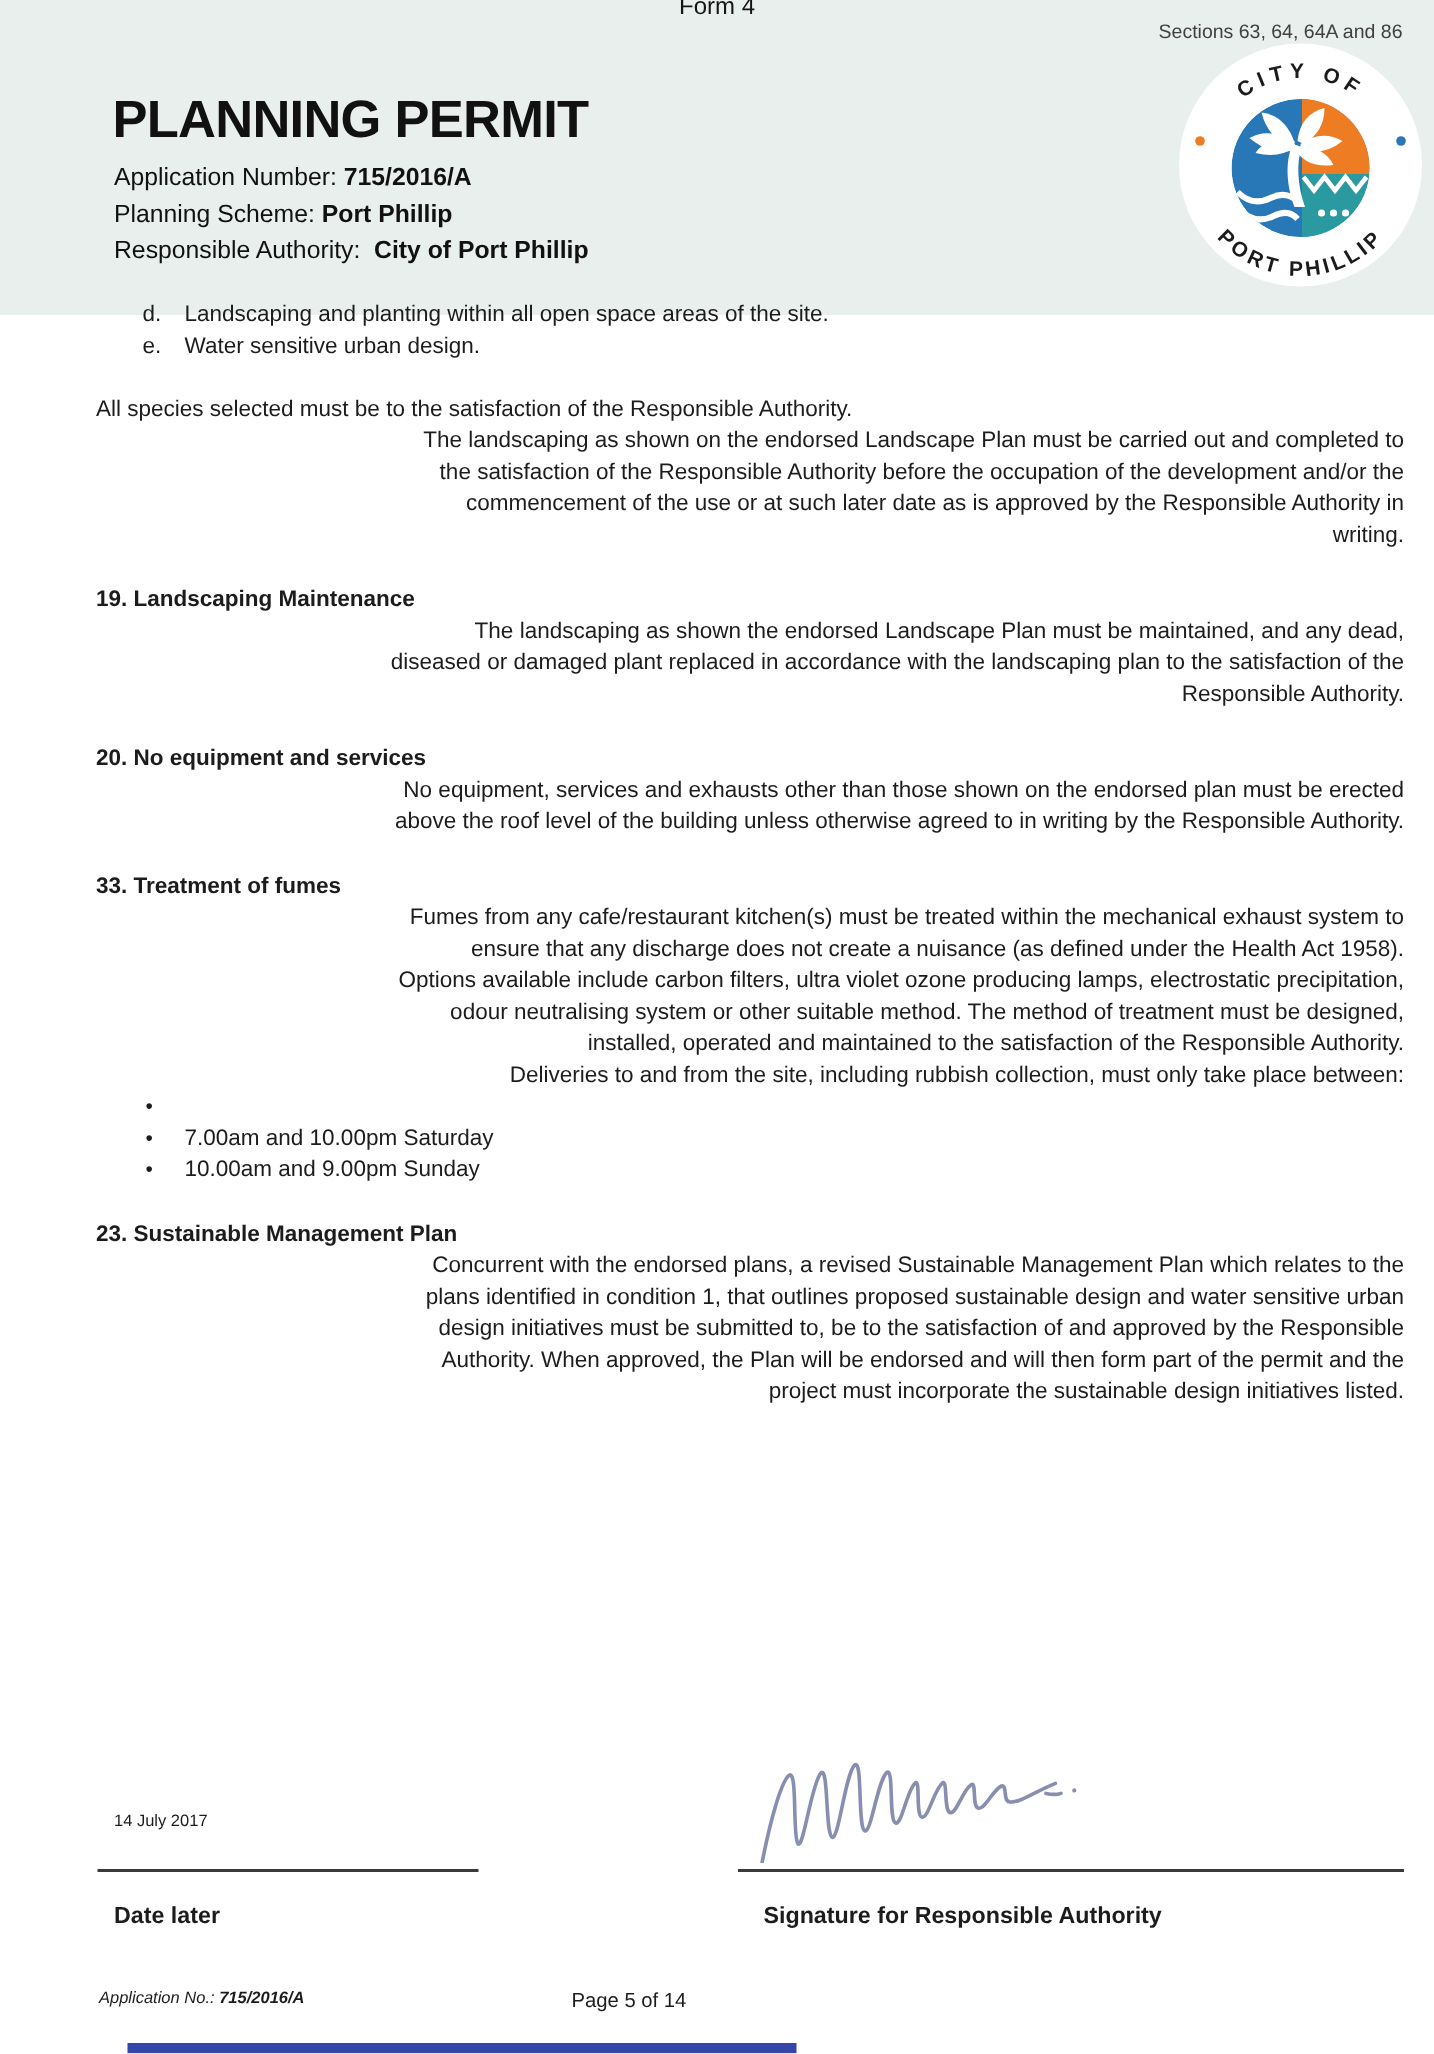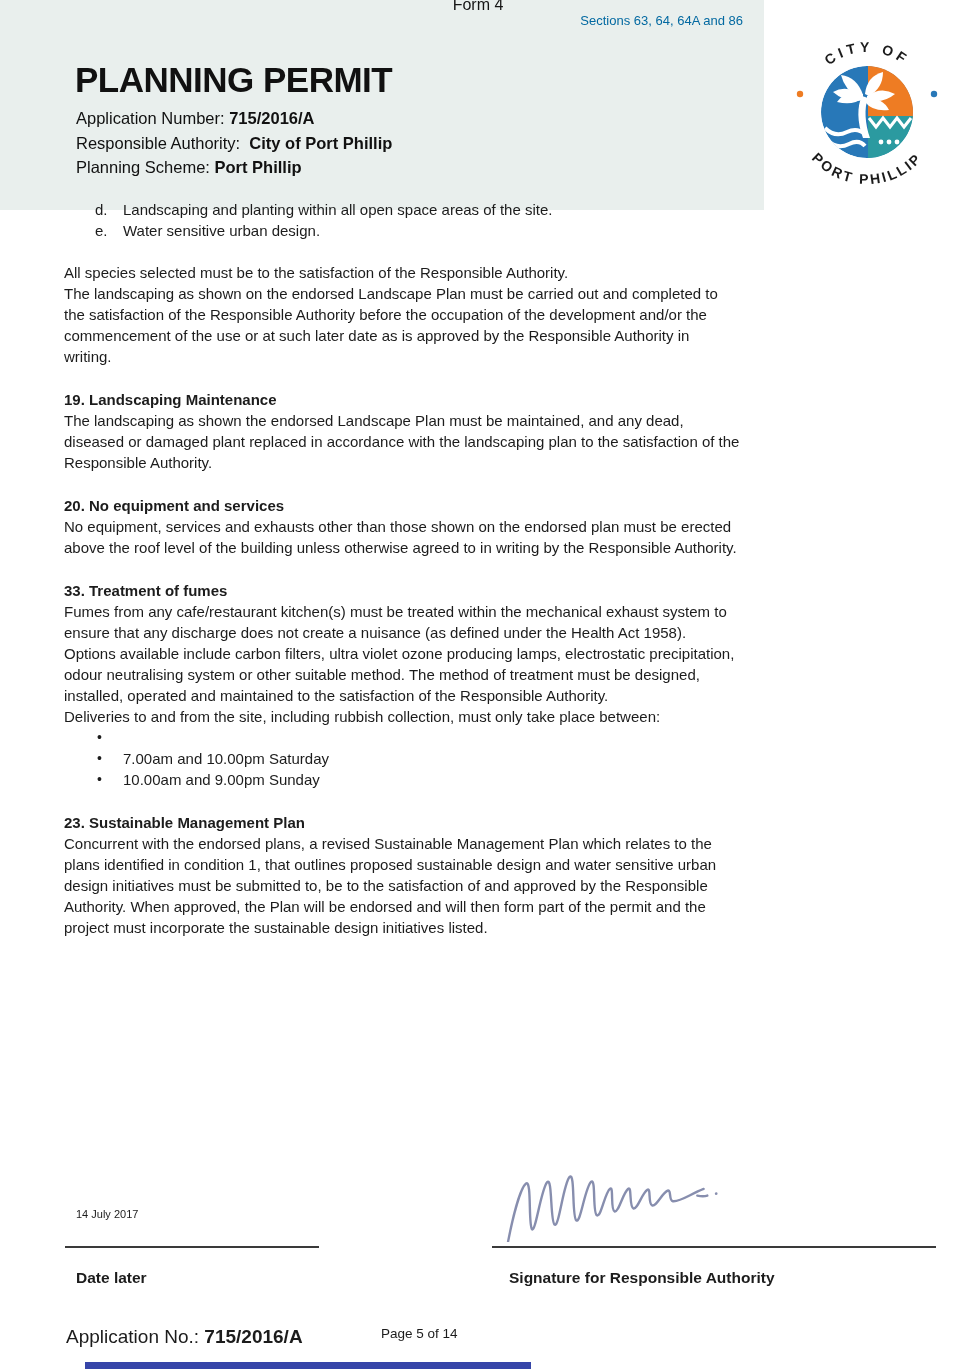--- a/index.html
+++ b/index.html
@@ -7,82 +7,82 @@
   .page{
     position:relative;
     width:956px;height:1369px;
     background:#ffffff;
     font-family:"Liberation Sans", sans-serif;
     color:#1c1c1c;
     overflow:hidden;
   }
   
   .header-band{
-    position:absolute;left:0;top:0;width:764px;height:210px;
+    position:absolute;left:0;top:0;width:956px;height:210px;
     background:#e9efed;
   }
   .form-label{
     position:absolute;left:0;top:-4px;width:956px;
     text-align:center;font-size:16px;color:#151515;
   }
   .sections-label{
     position:absolute;right:21px;top:13px;
-    font-size:13px;color:#0369a1;
+    font-size:13px;color:#404040;
   }
   .permit-title{
     position:absolute;left:75px;top:60px;
     font-size:35px;font-weight:bold;letter-spacing:-0.5px;color:#111;
   }
   .header-info{
     position:absolute;left:76px;top:106px;
     font-size:16.5px;line-height:24.5px;color:#111;
   }
   .header-info b{font-weight:bold;}
   .logo{position:absolute;left:784px;top:27px;}
   
   .main{
     position:absolute;left:64px;top:199px;width:872px;
     font-size:15px;line-height:21px;
   }
   .de-list .de-row{display:flex;}
   .de-list .de-marker{width:28px;padding-left:31px;flex:none;}
   .heading{font-weight:bold;margin-top:22px;}
-  .para{white-space:pre-line;}
+  .para{white-space:pre-line;text-align:right;}
   .intro{margin-top:21px;}
   .bullets{margin:0;}
   .bullet-row{display:flex;}
   .bullet-dot{width:26px;padding-left:33px;flex:none;font-size:14px;}
   
   .sig-image{position:absolute;left:492px;top:1152px;}
   .date-value{position:absolute;left:76px;top:1208px;font-size:11px;}
   .rule{position:absolute;top:1246px;height:2px;background:#3a3a3a;}
   .rule-left{left:65px;width:254px;}
   .rule-right{left:492px;width:444px;}
   .sign-label{position:absolute;top:1269px;font-size:15.5px;font-weight:bold;}
   .date-label{left:76px;}
   .authority-label{left:509px;}
   
-  .footer-appno{position:absolute;left:66px;top:1326px;font-size:19px;}
+  .footer-appno{position:absolute;left:66px;top:1326px;font-size:11px;font-style:italic;}
   .footer-appno b{font-weight:bold;}
   .footer-page{position:absolute;left:381px;top:1326px;font-size:13.5px;}
   .bottom-bar{position:absolute;left:85px;top:1362px;width:446px;height:7px;background:#3645a8;}
 </style>
 </head>
 <body>
 
 <div class="page">
 
   <div class="header-band">
     <div class="form-label">Form 4</div>
     <div class="sections-label">Sections 63, 64, 64A and 86</div>
     <div class="permit-title">PLANNING PERMIT</div>
     <div class="header-info">
       <div><span>Application Number: </span><b>715/2016/A</b></div>
+      <div><span>Planning Scheme: </span><b>Port Phillip</b></div>
       <div><span>Responsible Authority:&nbsp; </span><b>City of Port Phillip</b></div>
-      <div><span>Planning Scheme: </span><b>Port Phillip</b></div>
     </div>
 
     <svg class="logo" width="166" height="166" viewBox="0 0 166 166">
       <circle cx="83" cy="83" r="81" fill="#ffffff"></circle>
       <defs>
         <clipPath id="emblemClip">
             <circle cx="0" cy="0" r="46"></circle>
           </clipPath>
         <path id="topArc" d="M 23,85 A 60,60 0 0 1 143,85" fill="none"></path>
         <path id="botArc" d="M 9,83 A 74,74 0 0 0 157,83" fill="none"></path>

